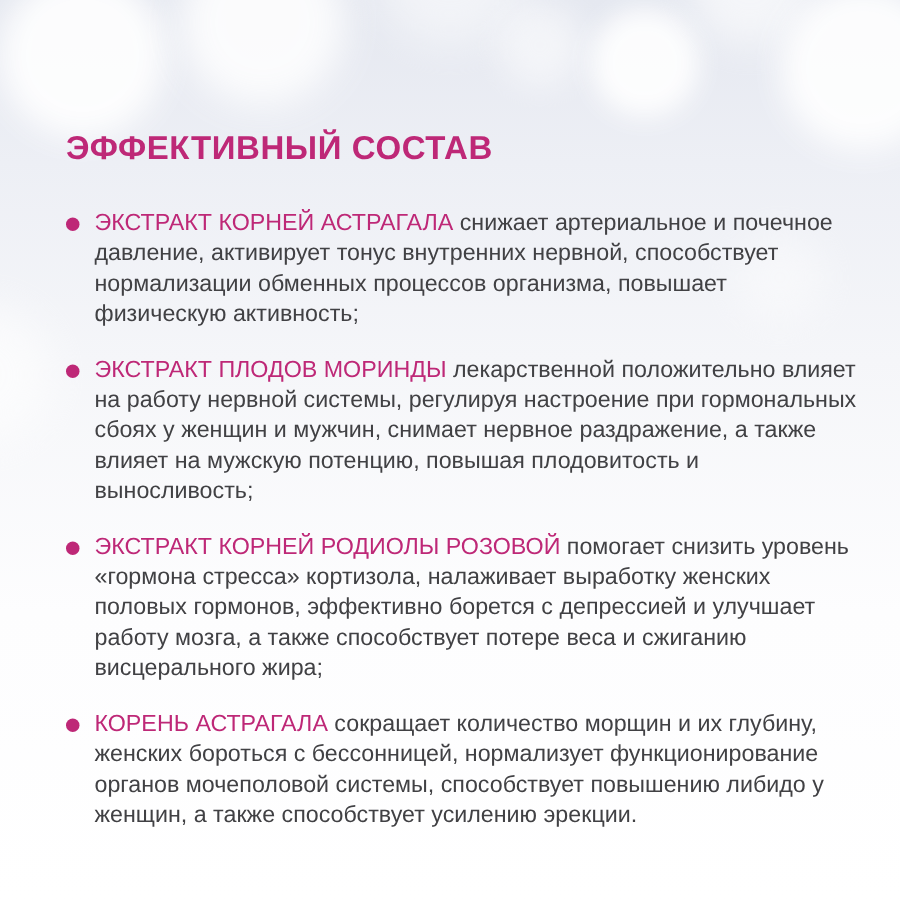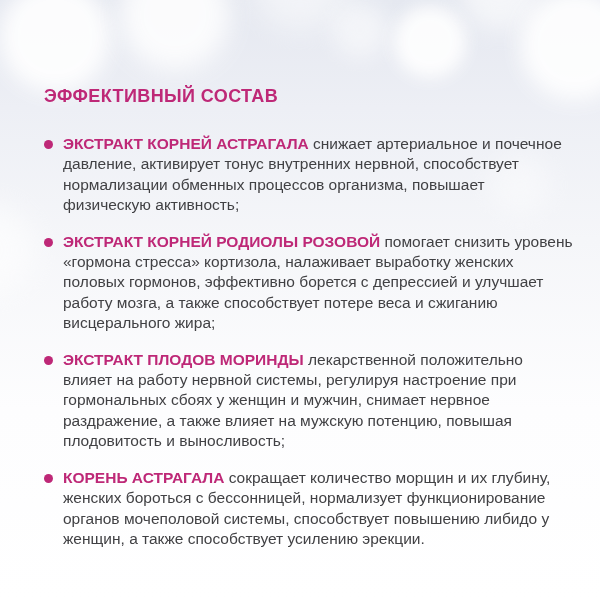--- a/index.html
+++ b/index.html
@@ -29,21 +29,21 @@
     position: absolute;
     border-radius: 50%;
     background: #ffffff;
   }
   .content {
     position: relative;
     padding: 86px 26px 0 44px;
   }
   .page-title {
     color: var(--accent-color, #be2877);
-    font-size: 18px;
+    font-size: 22px;
     font-weight: 800;
     letter-spacing: 0.4px;
     margin-bottom: 27px;
   }
   .item {
     display: flex;
     align-items: flex-start;
     margin-bottom: 16px;
   }
   .bullet {
@@ -54,21 +54,21 @@
     background: var(--accent-color, #be2877);
     margin: 6px 10px 0 0;
   }
   .item-text {
     font-size: 15.5px;
     line-height: 20.4px;
     color: var(--text-color, #414144);
   }
   .item-lead {
     color: var(--accent-color, #be2877);
-    font-weight: 700;
+    font-weight: 400;
   }
 </style>
 </head>
 <body>
 
 <div class="canvas">
 
   <div class="bg-layer">
     <div class="bokeh" style="left:0px;   top:-18px; width:110px; height:110px; opacity:.9;  filter:blur(10px);"></div>
     <div class="bokeh" style="left:120px; top:-40px; width:110px; height:110px; opacity:.85; filter:blur(12px);"></div>
@@ -84,26 +84,26 @@
   <div class="content">
     <h1 class="page-title">ЭФФЕКТИВНЫЙ СОСТАВ</h1>
 
     <div class="item">
       <span class="bullet"></span>
       <p class="item-text"><span class="item-lead">ЭКСТРАКТ КОРНЕЙ АСТРАГАЛА</span> <span>снижает артериальное и почечное давление, активирует тонус внутренних нервной, способствует нормализации обменных процессов организма, повышает физическую активность;</span></p>
     </div>
 
     <div class="item">
       <span class="bullet"></span>
-      <p class="item-text"><span class="item-lead">ЭКСТРАКТ КОРНЕЙ РОДИОЛЫ РОЗОВОЙ</span> <span>помогает снизить уровень «гормона стресса» кортизола, налаживает выработку женских половых гормонов, эффективно борется с депрессией и улучшает работу мозга, а также способствует потере веса и сжиганию висцерального жира;</span></p>
+      <p class="item-text"><span class="item-lead">ЭКСТРАКТ ПЛОДОВ МОРИНДЫ</span> <span>лекарственной положительно влияет на работу нервной системы, регулируя настроение при гормональных сбоях у женщин и мужчин, снимает нервное раздражение, а также влияет на мужскую потенцию, повышая плодовитость и выносливость;</span></p>
     </div>
 
     <div class="item">
       <span class="bullet"></span>
-      <p class="item-text"><span class="item-lead">ЭКСТРАКТ ПЛОДОВ МОРИНДЫ</span> <span>лекарственной положительно влияет на работу нервной системы, регулируя настроение при гормональных сбоях у женщин и мужчин, снимает нервное раздражение, а также влияет на мужскую потенцию, повышая плодовитость и выносливость;</span></p>
+      <p class="item-text"><span class="item-lead">ЭКСТРАКТ КОРНЕЙ РОДИОЛЫ РОЗОВОЙ</span> <span>помогает снизить уровень «гормона стресса» кортизола, налаживает выработку женских половых гормонов, эффективно борется с депрессией и улучшает работу мозга, а также способствует потере веса и сжиганию висцерального жира;</span></p>
     </div>
 
     <div class="item">
       <span class="bullet"></span>
       <p class="item-text"><span class="item-lead">КОРЕНЬ АСТРАГАЛА</span> <span>сокращает количество морщин и их глубину, женских бороться с бессонницей, нормализует функционирование органов мочеполовой системы, способствует повышению либидо у женщин, а также способствует усилению эрекции.</span></p>
     </div>
   </div>
 
 </div>
 

